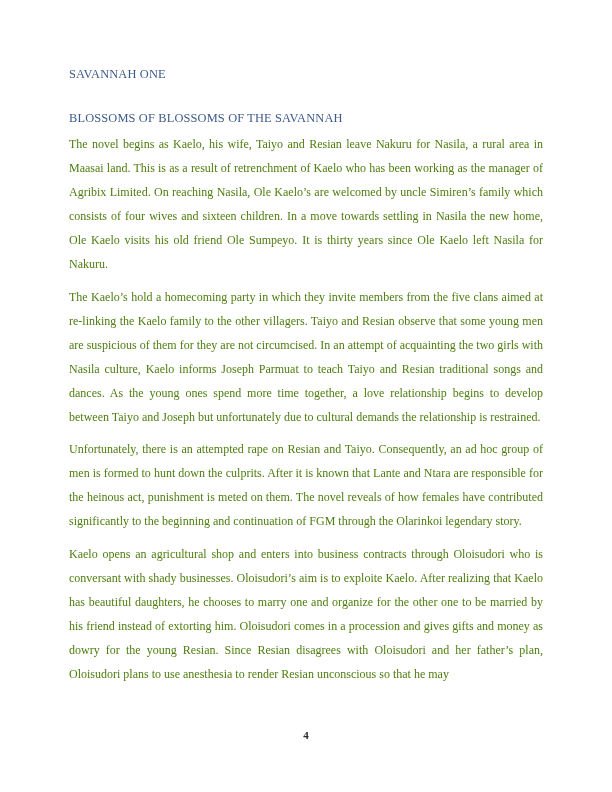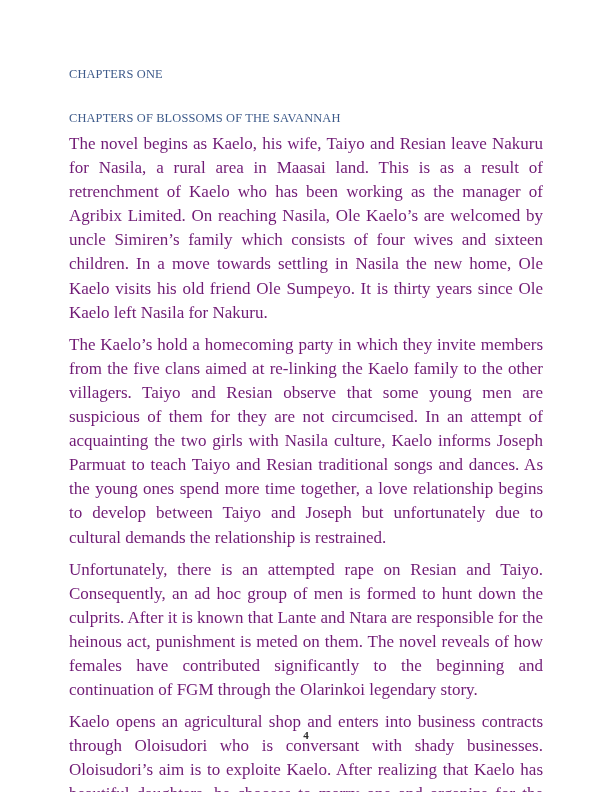--- a/index.html
+++ b/index.html
@@ -49,22 +49,22 @@
     margin-bottom: 38px;
   }
   .heading-synopsis {
     margin-bottom: 2px;
   }
   .heading-synopsis .title-italic {
   }
 
   
   .para {
-    color: #701a75;
-    font-size: 17px;
+    color: #4d7c0f;
+    font-size: 12px;
     line-height: 24.1px;
     text-align: justify;
     text-justify: inter-word;
     margin: 0;
     -webkit-hyphens: none;
     hyphens: none;
   }
   .para + .para {
     margin-top: 8px;
   }
@@ -85,24 +85,24 @@
     font-family: "Liberation Serif", "DejaVu Serif", serif;
   }
 </style>
 </head>
 <body>
 
 <div class="page">
 
   <div class="content">
 
-    <h1 class="heading heading-chapter">CHAPTERS ONE</h1>
+    <h1 class="heading heading-chapter">SAVANNAH ONE</h1>
 
 
-    <h3 class="heading heading-synopsis"><span>CHAPTERS OF </span><span class="title-italic">BLOSSOMS OF THE SAVANNAH</span></h3>
+    <h3 class="heading heading-synopsis"><span>BLOSSOMS OF </span><span class="title-italic">BLOSSOMS OF THE SAVANNAH</span></h3>
 
     <p class="para">The novel begins as Kaelo, his wife, Taiyo and Resian leave Nakuru for Nasila, a rural area in Maasai land.  This is as a result of retrenchment of Kaelo who has been working as the manager of Agribix Limited. On reaching Nasila, Ole Kaelo’s are welcomed by uncle Simiren’s family which consists of four wives and sixteen children.  In a move towards settling in Nasila the new home, Ole Kaelo visits his old friend Ole Sumpeyo.  It is thirty years since Ole Kaelo left Nasila for Nakuru.</p>
 
     <p class="para">The Kaelo’s hold a homecoming party in which they invite members from the five clans aimed at re-linking the Kaelo family to the other villagers. Taiyo and Resian observe that some young men are suspicious of them for they are not circumcised. In an attempt of acquainting the two girls with Nasila culture, Kaelo informs Joseph Parmuat to teach Taiyo and Resian traditional songs and dances. As the young ones spend more time together, a love relationship begins to develop between Taiyo and Joseph but unfortunately due to cultural demands the relationship is restrained.</p>
 
     <p class="para">Unfortunately, there is an attempted rape on Resian and Taiyo. Consequently, an ad hoc group of men is formed to hunt down the culprits. After it is known that Lante and Ntara are responsible for the heinous act, punishment is meted on them. The novel reveals of how females have contributed significantly to the beginning and continuation of FGM through the Olarinkoi legendary story.</p>
 
     <p class="para para-gap-before">Kaelo opens an agricultural shop and enters into business contracts through Oloisudori who is conversant with shady businesses. Oloisudori’s aim is to exploite Kaelo. After realizing that Kaelo has beautiful daughters, he chooses to marry one and organize for the other one to be married by his friend instead of extorting him. Oloisudori comes in a procession and gives gifts and money as dowry for the young Resian. Since Resian disagrees with Oloisudori and her father’s plan, Oloisudori plans to use anesthesia to render Resian unconscious so that he may</p>
 
   </div>

